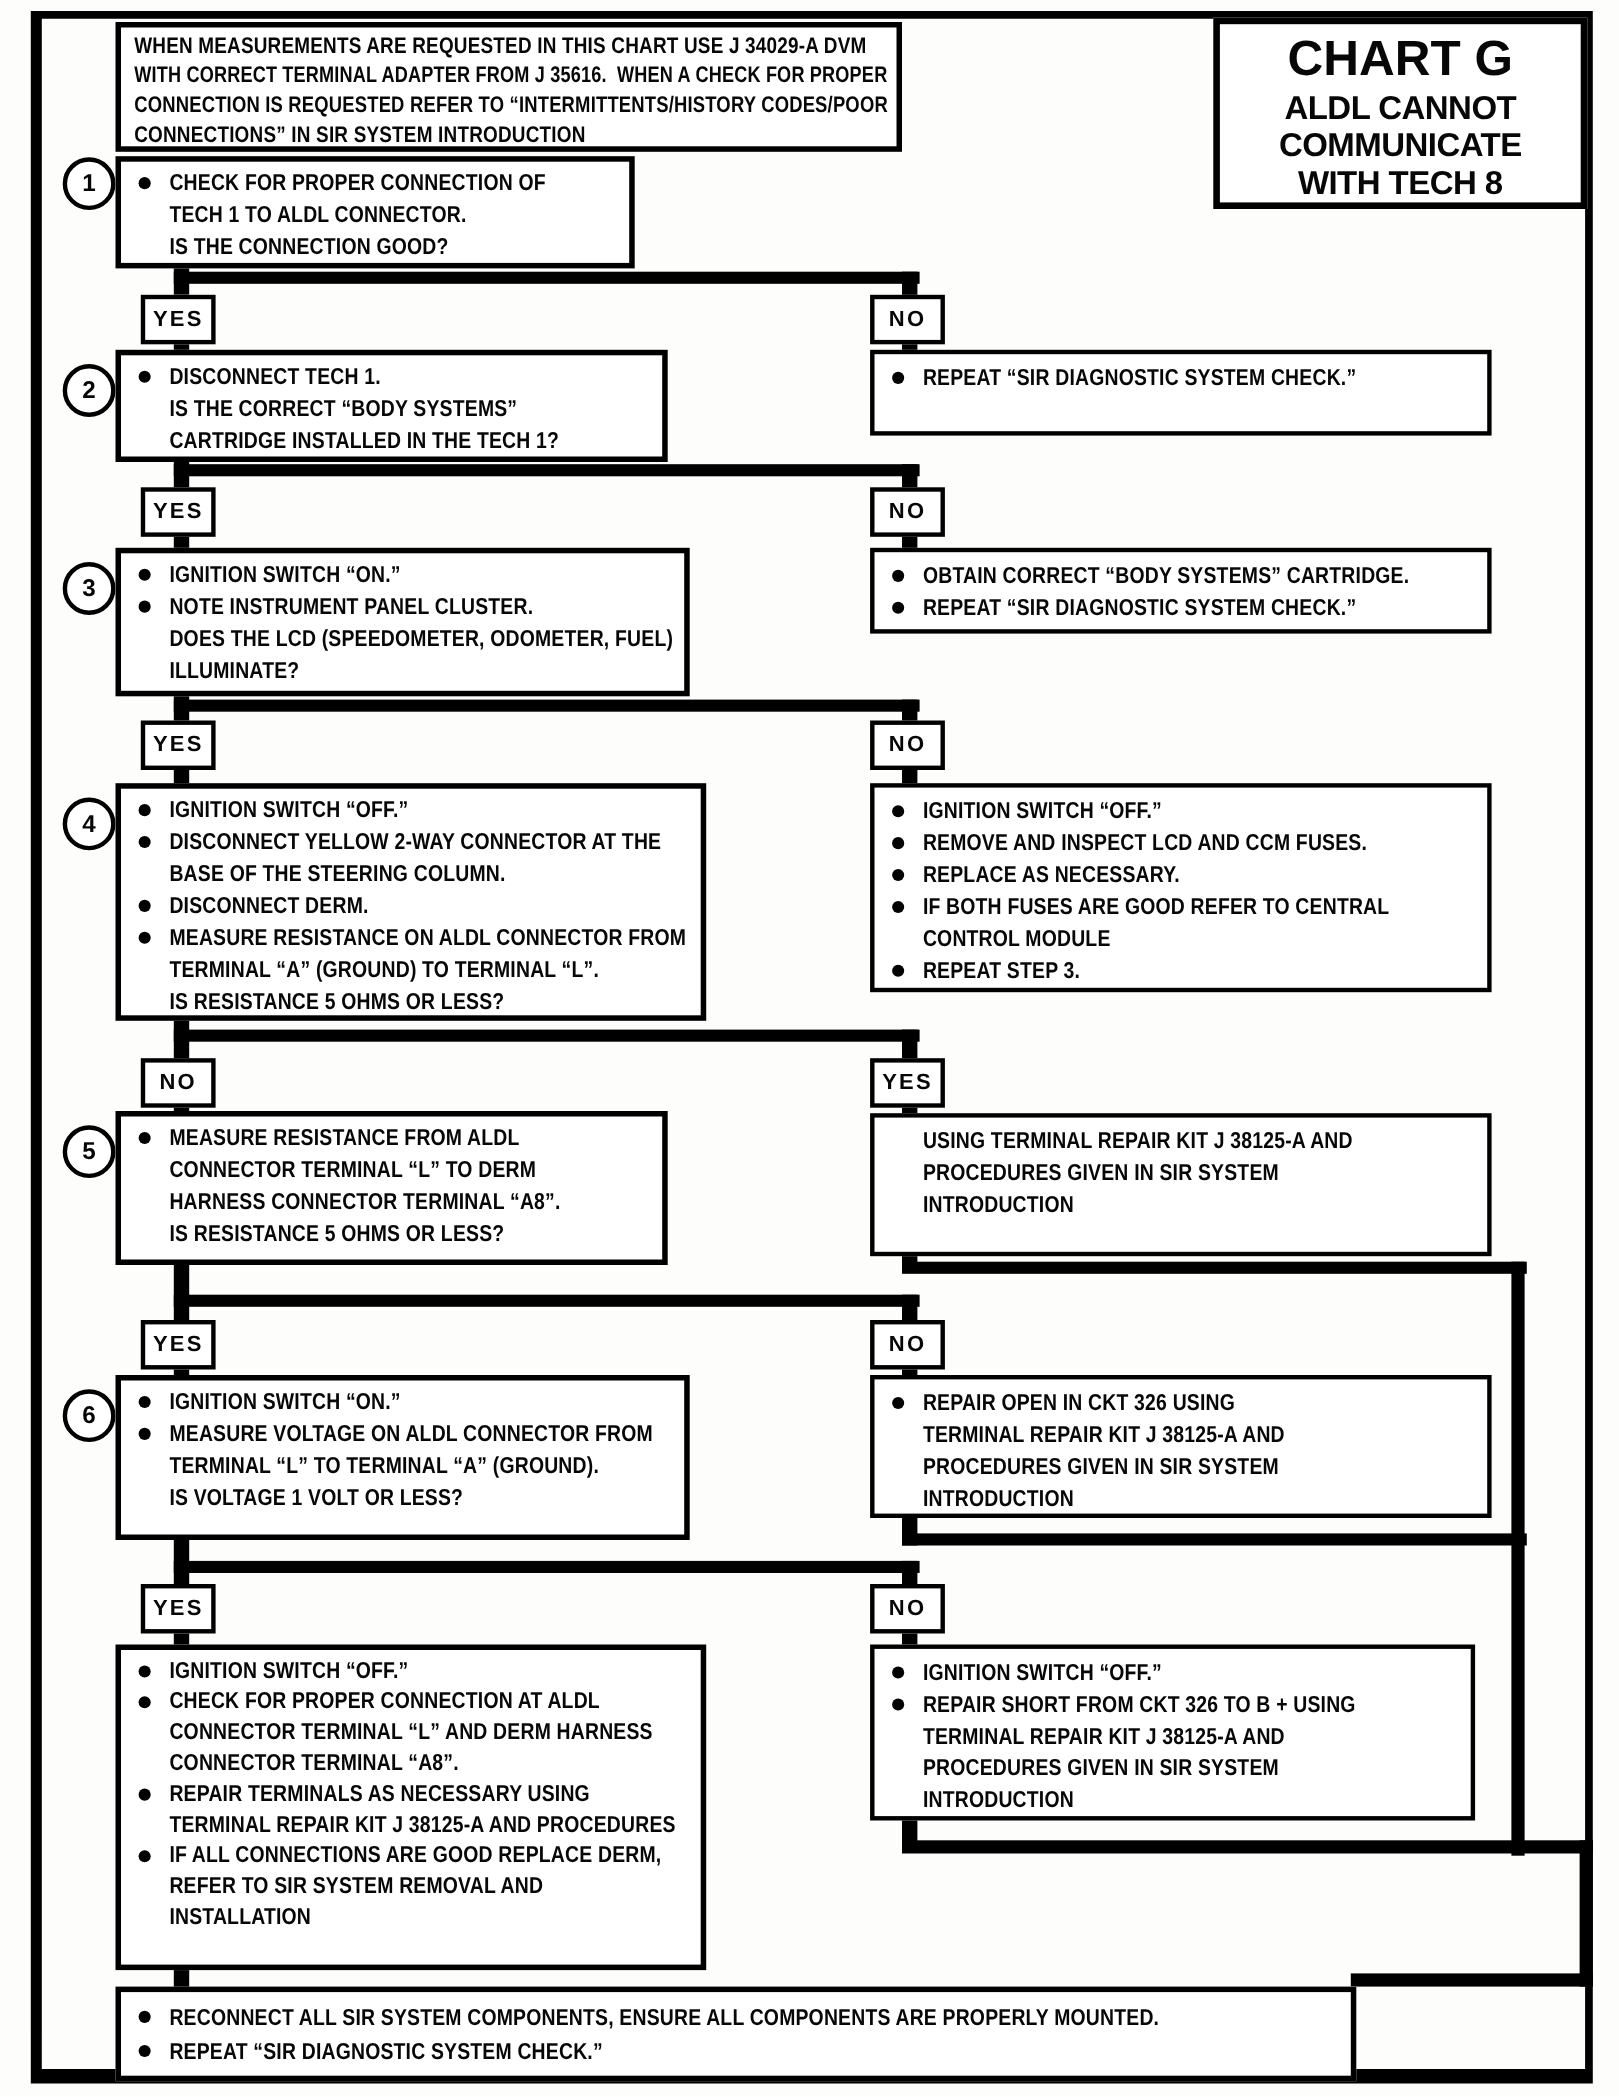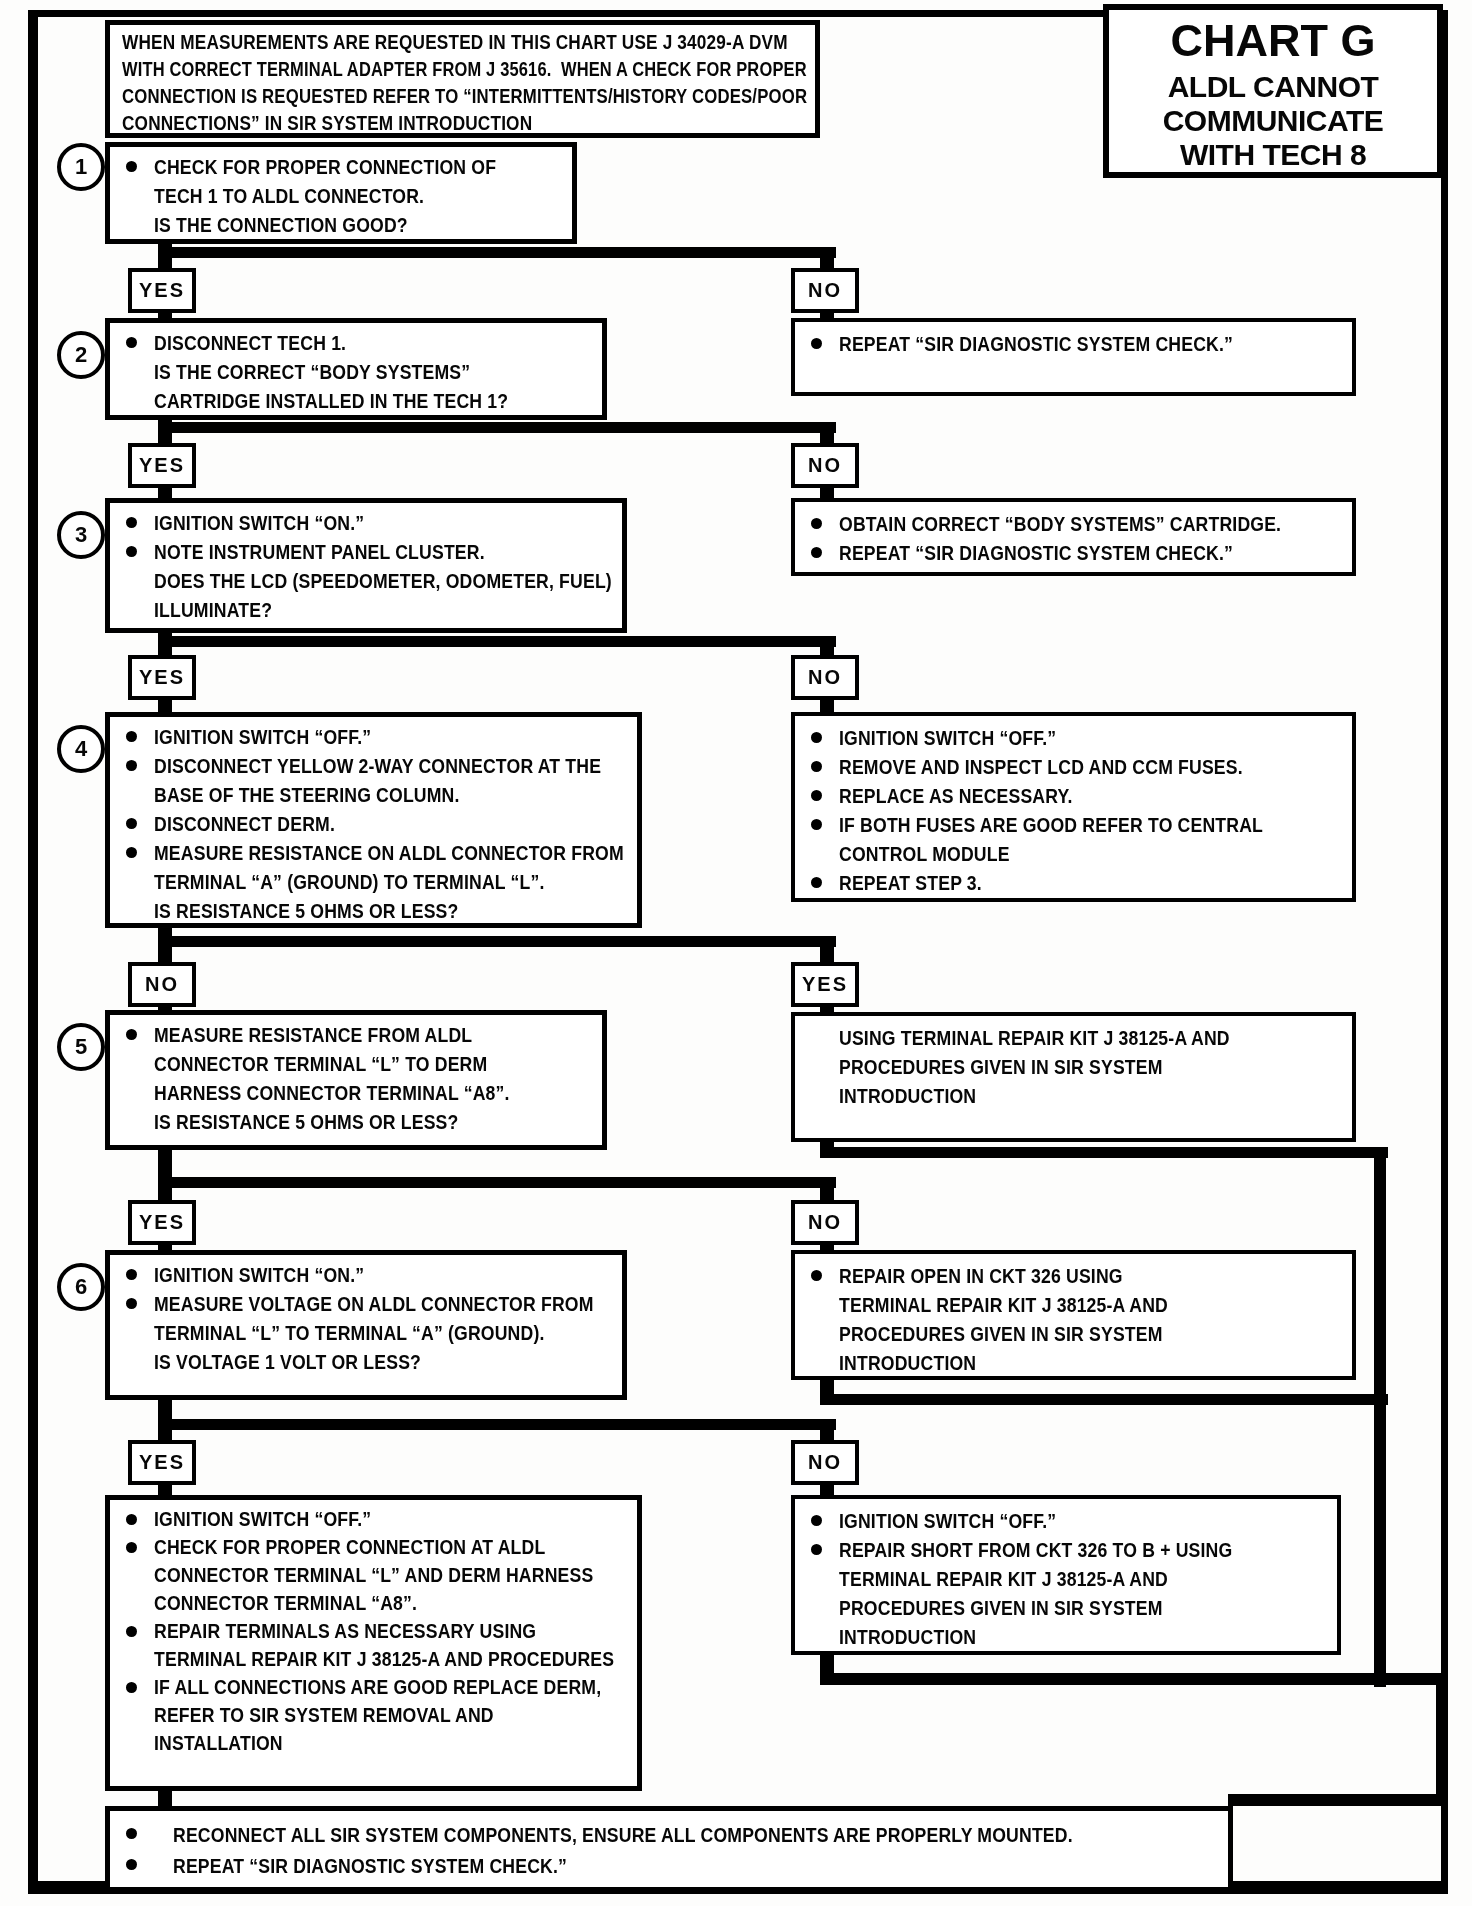--- a/index.html
+++ b/index.html
@@ -15,26 +15,26 @@
   .box { position:absolute; background:#fff; border:5px solid #000; z-index:2; padding:5px 4px 0 0; }
   .rbox { border-width:4px; padding-top:7px; }
   .tline { display:flex; line-height:29px; font-size:21px; }
   .tall .tline { line-height:28px; }
   .bcol { flex:0 0 44px; position:relative; }
   .bcol.dot::after { content:""; position:absolute; left:16px; top:9px; width:11px; height:11px; border-radius:50%; background:#000; }
   .ltext { display:inline-block; white-space:nowrap; transform-origin:left center; letter-spacing:0.2px; }
   .note { padding-top:3px; }
   .note .bcol { flex:0 0 12px; }
   .note .tline { line-height:27px; font-size:20.5px; }
-  .final-box .tline { line-height:31px;gap:19px; }
+  .final-box .tline { line-height:31px; }
   .blabel { position:absolute; width:68px; height:45px; border:4px solid #000; background:#fff; z-index:3;
     display:flex; align-items:center; justify-content:center; font-size:20px; letter-spacing:2px; }
   .circ { position:absolute; width:48px; height:48px; border:4px solid #000; border-radius:50%; background:#fff;
     display:flex; align-items:center; justify-content:center; font-size:22px; z-index:2; }
-  .title-box { position:absolute; left:1103px; top:4px; width:340px; height:174px; border:6px solid #000;
+  .title-box { position:absolute; left:1103px; top:16px; width:340px; height:174px; border:6px solid #000;
     background:#fff; z-index:2; text-align:center; padding-top:2px; }
   .title-main { font-size:45px; line-height:58px; }
   .title-sub { font-size:30px; line-height:34px; letter-spacing:-0.5px; }
 </style>
 </head>
 <body>
 
 <div class="canvas">
   <div class="page-border"></div>
 

